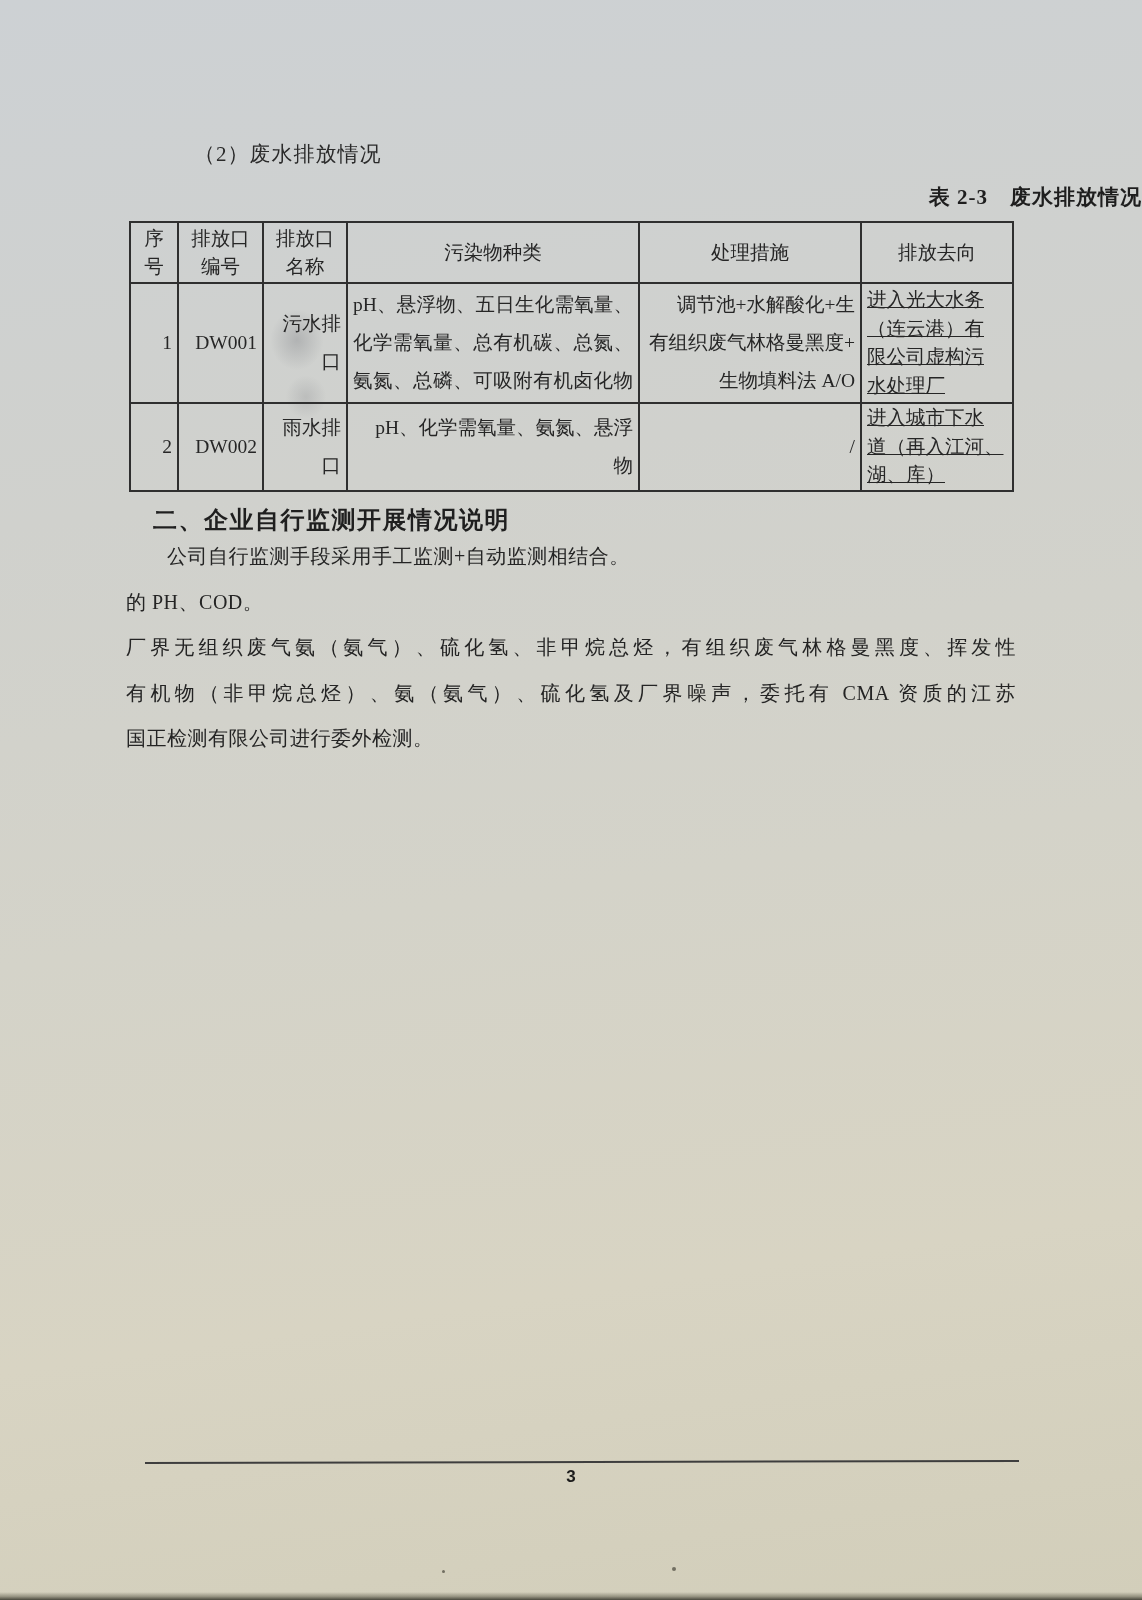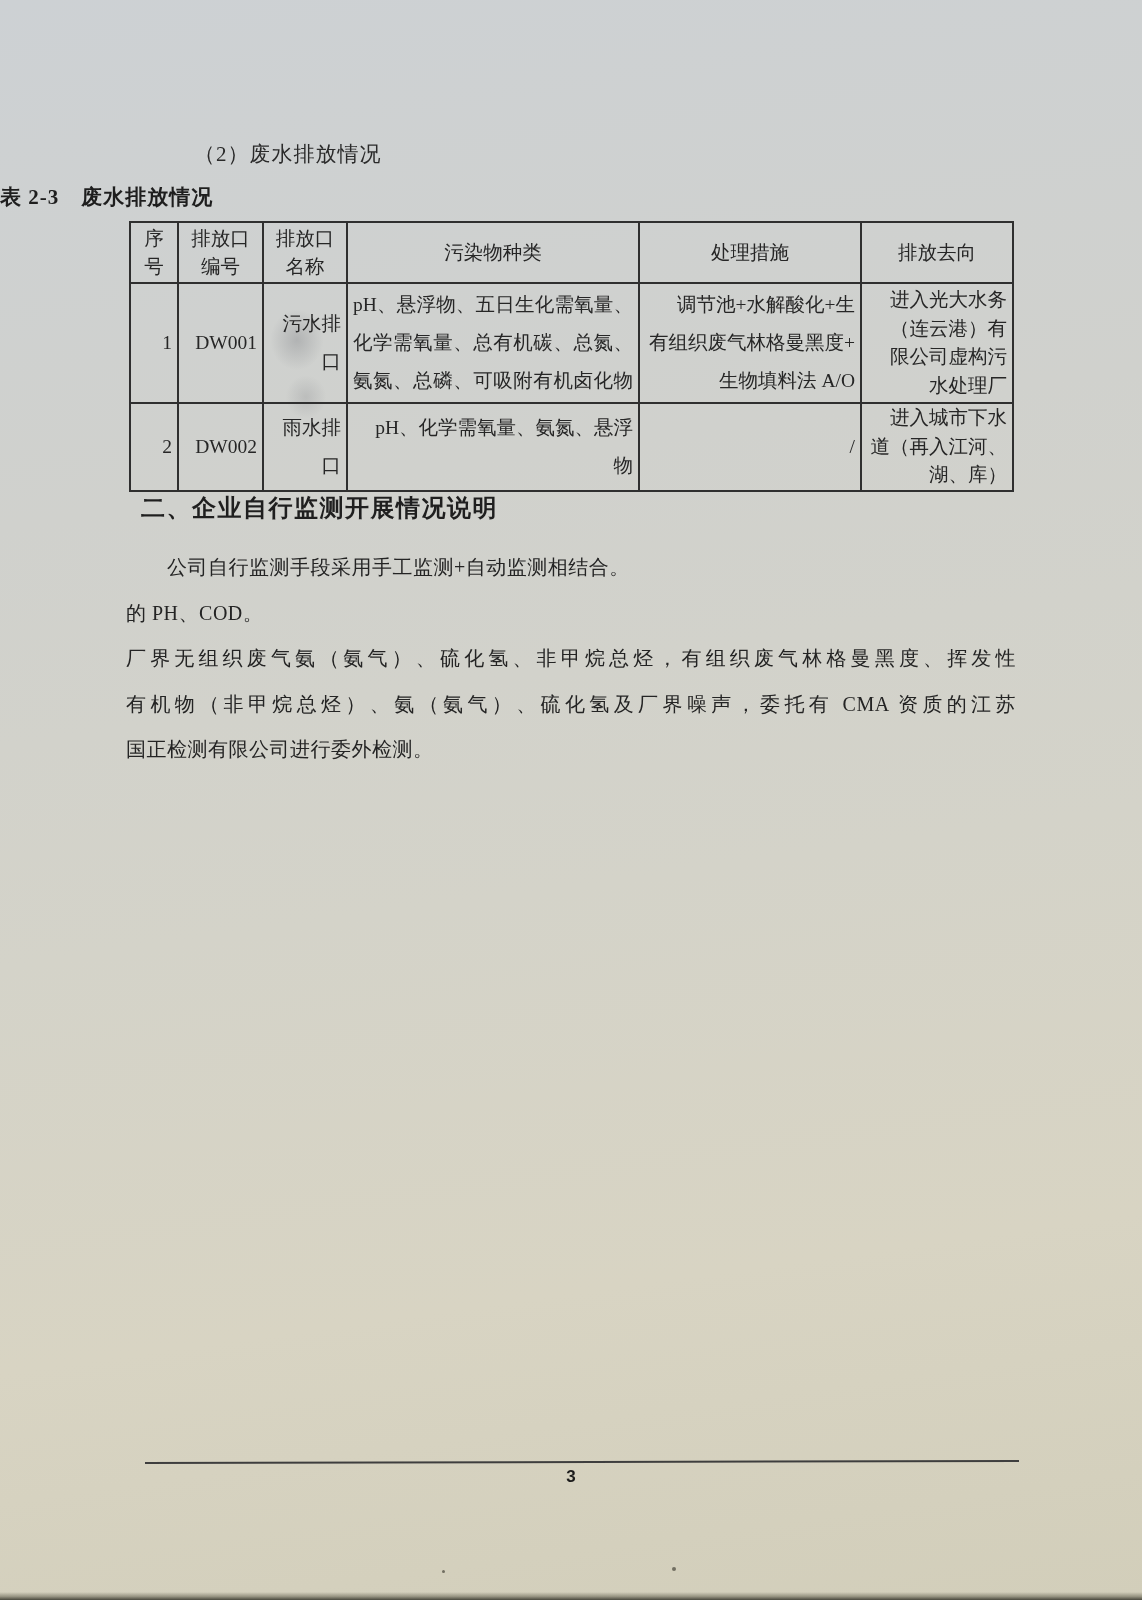--- a/index.html
+++ b/index.html
@@ -3,33 +3,33 @@
 <meta charset="utf-8">
 <style>
   html,body{margin:0;padding:0;}
   body{
     width:1142px;height:1600px;position:relative;overflow:hidden;
     font-family:"Liberation Serif","DejaVu Serif",serif;color:#252525;
     background:linear-gradient(172deg,#cdd1d4 0%,#d0d1cd 30%,#d4d3c9 55%,#d8d4c3 78%,#d2ceba 100%);
   }
   .page{position:absolute;inset:0;}
   .subsection{position:absolute;left:190px;top:136px;font-size:21px;font-weight:400;letter-spacing:1px;margin:4px;color:#2a2a2a;}
-  .table-title{position:absolute;left:0;width:100%;top:183px;text-align:left;font-size:21px;font-weight:700;letter-spacing:1px;color:#1e1e1e;}
+  .table-title{position:absolute;left:0;width:100%;top:183px;text-align:right;font-size:21px;font-weight:700;letter-spacing:1px;color:#1e1e1e;}
   .data-table{position:absolute;left:129px;top:221px;width:883px;border-collapse:collapse;table-layout:fixed;font-size:19.5px;color:#262626;}
   .data-table th,.data-table td{border:2px solid #2f2f2f;padding:0 5px;vertical-align:middle;font-weight:400;overflow:hidden;}
   .hrow{height:61px;}
   .row1{height:120px;}
   .row2{height:85px;}
   .ln{line-height:38px;}
   .hrow .ln{line-height:28px;text-align:center;}
   .lc{text-align:right;}
   .lj{text-align:justify;text-align-last:justify;}
-  .cell-dest .ln{line-height:28.5px;text-align:right;}
-  .section{position:absolute;left:141px;top:492px;font-size:24px;font-weight:700;letter-spacing:1.5px;margin:0;color:#1f1f1f;}
-  .bodytext{position:absolute;left:126px;top:545px;width:890px;font-size:20px;color:#242424;letter-spacing:0.5px;}
+  .cell-dest .ln{line-height:28.5px;text-align:left;text-decoration:underline;}
+  .section{position:absolute;left:141px;top:492px;font-size:24px;font-weight:700;letter-spacing:1.5px;margin:12px;color:#1f1f1f;}
+  .bodytext{position:absolute;left:126px;top:534px;width:890px;font-size:20px;color:#242424;letter-spacing:0.5px;}
   .bl{height:45.5px;line-height:45.5px;}
   .indent{text-indent:41px;}
   .just{text-align:justify;text-align-last:justify;}
   .footer-line{position:absolute;left:145px;top:1461px;width:874px;height:2px;background:#3e3e3e;transform:rotate(-0.12deg);}
   .page-number{position:absolute;left:0;width:100%;top:1467px;text-align:center;font-size:17px;font-weight:700;color:#1c1c1c;font-family:"Liberation Sans","DejaVu Sans",sans-serif;}
   .smudge{position:absolute;border-radius:50%;pointer-events:none;}
   .smudge-1{left:260px;top:298px;width:74px;height:84px;background:radial-gradient(closest-side,rgba(108,110,116,0.30),rgba(108,110,116,0) 72%);}
   .smudge-2{left:277px;top:366px;width:58px;height:62px;background:radial-gradient(closest-side,rgba(108,110,116,0.20),rgba(108,110,116,0) 70%);}
   .bottom-edge{position:absolute;left:0;bottom:0;width:100%;height:8px;background:linear-gradient(to bottom,rgba(80,78,62,0) 0%,rgba(80,78,62,0.45) 55%,#49483d 100%);}
   .speck{position:absolute;width:3px;height:3px;border-radius:50%;background:rgba(60,58,48,0.65);}

